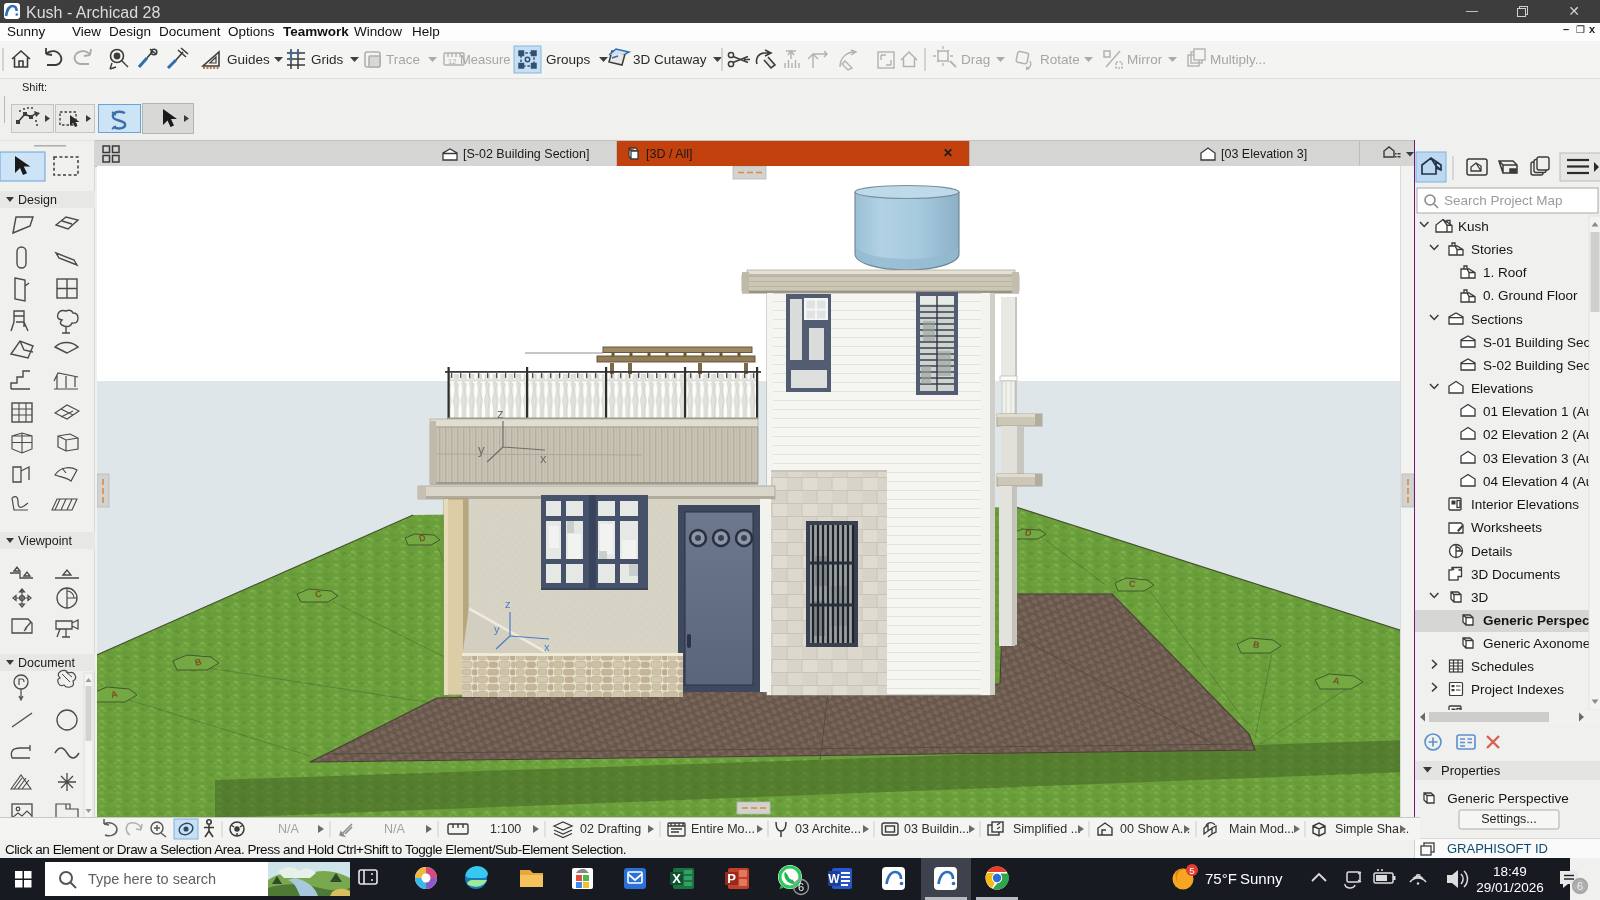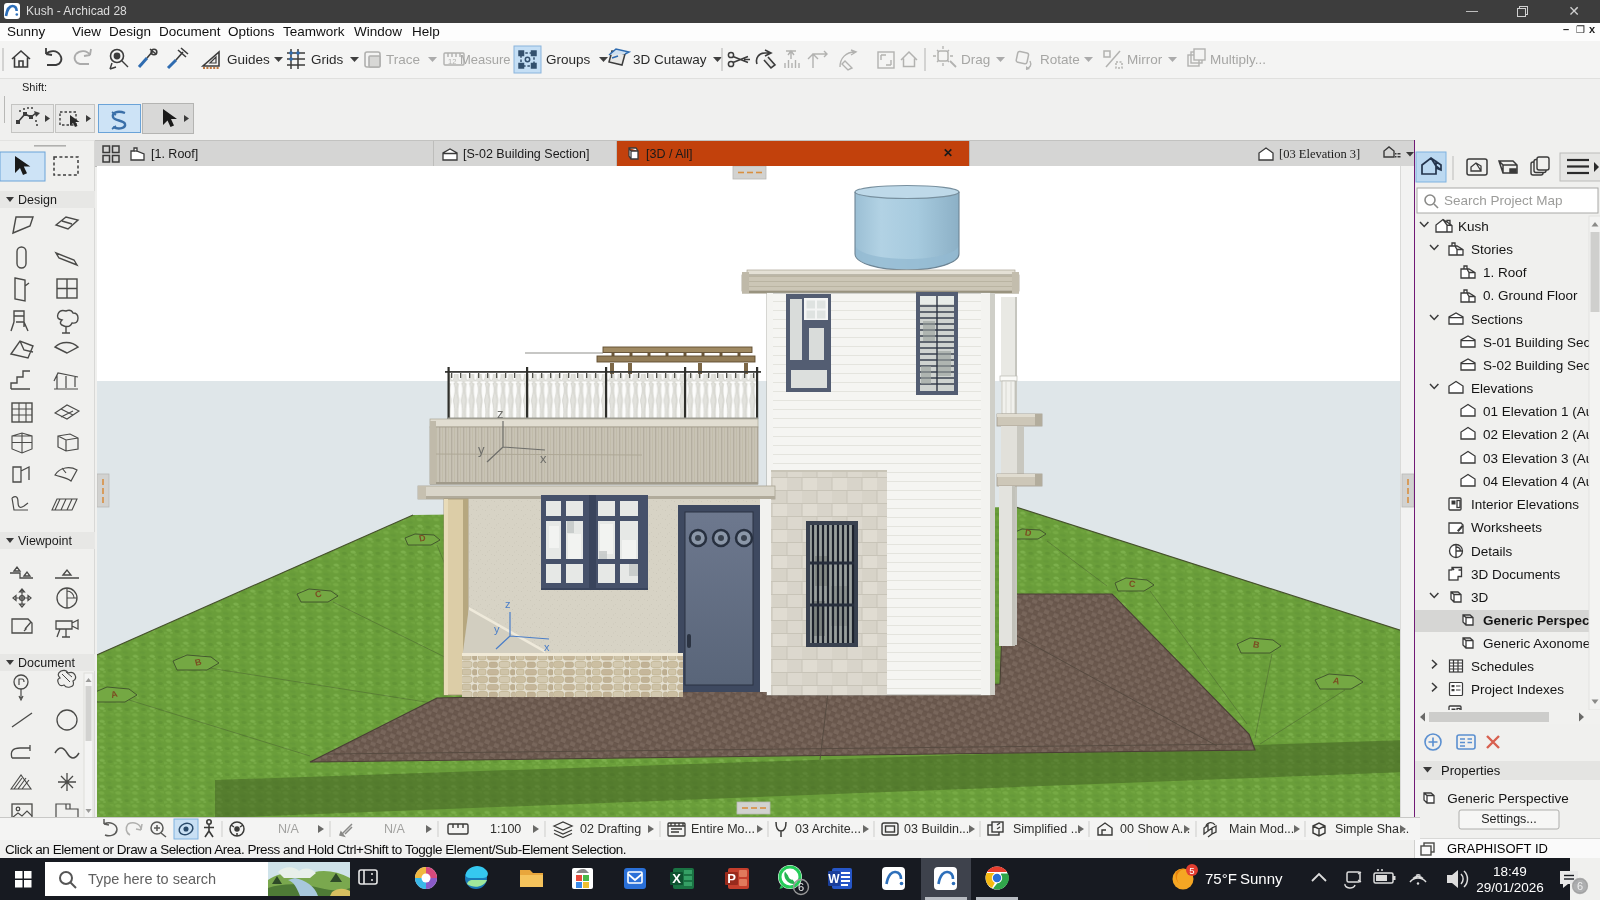--- a/index.html
+++ b/index.html
@@ -2,21 +2,21 @@
 <html><head>
 <meta charset="utf-8">
 <style>
 * { margin:0; padding:0; box-sizing:border-box; }
 html,body { width:1600px; height:900px; overflow:hidden; }
 body { font-family:"Liberation Sans", sans-serif; position:relative; background:#f0f0ee; }
 .abs { position:absolute; }
 
 #titlebar { left:0; top:0; width:1600px; height:23px; background:#3d3d3d; color:#d6d6d6; }
 #titlebar .logo { position:absolute; left:4px; top:3px; width:16px; height:16px; background:#fff; border-radius:3px; }
-#titlebar .ttext { position:absolute; left:26px; top:4px; font-size:12px; color:#dcdcdc; }
+#titlebar .ttext { position:absolute; left:26px; top:4px; font-size:16px; color:#dcdcdc; }
 .wbtn { position:absolute; top:0; width:34px; height:23px; color:#cfcfcf; font-size:12px; text-align:center; line-height:22px; }
 
 #menubar { left:0; top:23px; width:1600px; height:18px; background:#fdfdfd; font-size:13.5px; color:#111; }
 #menubar span { position:absolute; top:1px; }
 
 #toolbar { left:0; top:41px; width:1600px; height:38px; background:#f4f4f3; border-bottom:1px solid #e0e0de; }
 
 #mainrow { left:0; top:79px; width:1600px; height:61px; background:#f0f0ef; }
 #mainlbl { position:absolute; left:22px; top:2px; font-size:11px; color:#222; }
 .toolbtn { position:absolute; top:25px; height:29px; background:#e9e9e8; border:1px solid #c4c4c2; }
@@ -26,21 +26,21 @@
 .tab .ticon { position:absolute; left:7px; top:5px; }
 .tab .ttxt { position:absolute; left:29px; top:6px; white-space:nowrap; }
 .tab.active { background:#c2410c; border-right:1px solid #b5b5b3; }
 
 #toolbox { left:0; top:140px; width:95px; height:677px; background:#f0f0ee; border-right:1px solid #d8d8d6; border-top:1px solid #e3e3e1; }
 
 #viewport { left:97px; top:166px; width:1303px; height:651px; background:#fff; overflow:hidden; }
 #vscroll { left:1400px; top:166px; width:14px; height:651px; background:#f2f2f1; border-left:1px solid #dadad8; }
 
 #navigator { left:1414px; top:140px; width:186px; height:698px; background:#f0f0ee; border-left:1px solid #701a75; }
-#gsid { left:1414px; top:838px; width:186px; height:20px; background:#fafafa; border-top:1px solid #d8d8d6; border-left:1px solid #d0d0ce; font-size:13px; color:#000000; }
+#gsid { left:1414px; top:838px; width:186px; height:20px; background:#fafafa; border-top:1px solid #d8d8d6; border-left:1px solid #d0d0ce; font-size:13px; color:#0c4a6e; }
 
 #statusbar { left:0; top:817px; width:1420px; height:23px; background:#f4f4f3; border-top:1px solid #c8c8c6; font-size:12px; color:#333; }
 #hintbar { left:0; top:840px; width:1148px; height:18px; background:#f0f0ef; font-size:13.5px; color:#0c0c0c; letter-spacing:-0.45px; }
 
 #taskbar { left:0; top:858px; width:1570px; height:42px; background:#171a21; }
 </style>
 </head>
 <body>
 <div class="abs" id="titlebar">
   <div class="logo"><svg width="16" height="16" viewBox="0 0 16 16">
@@ -55,21 +55,21 @@
       </svg></div>
   <div class="wbtn" style="left:1557px; font-size:14px;">✕</div>
 </div>
 <div class="abs" id="menubar">
   <span style="left:7px;">Sunny</span>
     <span style="left:38px;margin-top:32px;">Edit</span>
     <span style="left:72px;">View</span>
     <span style="left:109px;">Design</span>
     <span style="left:159px;">Document</span>
     <span style="left:228px;">Options</span>
-    <span style="left:283px;">Teamwork</span>
+    <span style="left:283px;font-weight:bold;">Teamwork</span>
     <span style="left:354px;">Window</span>
     <span style="left:412px;">Help</span>
   <span style="left:1563px; top:0px; font-weight:bold; font-size:11px; color:#222;">–</span>
   <span style="left:1576px; top:1px; font-size:10px; color:#222;">❐</span>
   <span style="left:1589px; top:0px; font-weight:bold; font-size:11px; color:#222;">x</span>
 </div>
 <div class="abs" id="toolbar">
 <svg width="1600" height="38" viewBox="0 0 1600 38">
  <g fill="none" stroke="#3c3c3c" stroke-width="1.6">
   <line x1="3" y1="7" x2="3" y2="30" stroke="#c9c9c7" stroke-width="1.5"></line>
@@ -239,41 +239,34 @@
 </div>
 <div class="abs" id="tabbar">
   <svg width="26" height="26" viewBox="0 0 26 26" style="position:absolute; left:3px; top:0;">
       <g fill="none" stroke="#3a3a3a" stroke-width="1.5">
         <rect x="5" y="5" width="6.5" height="6.5"></rect>
         <rect x="14.5" y="5" width="6.5" height="6.5"></rect>
         <rect x="5" y="14.5" width="6.5" height="6.5"></rect>
         <rect x="14.5" y="14.5" width="6.5" height="6.5"></rect>
       </g>
     </svg>
-  <div class="tab" style="left:27px; width:312px;">
-    <svg class="ticon" width="18" height="16" viewBox="0 0 18 16">
-        <path d="M2 14 L2 5 L5 5 L5 2 L8 2 L8 5 L15 8 L15 14 Z" fill="#fff" stroke="#3a3a3a" stroke-width="1.3"></path>
-        <path d="M5 5 L8 5" stroke="#3a3a3a" stroke-width="1.3"></path>
-      </svg>
-    <span class="ttxt">[1. Roof]</span>
-  </div>
   <div class="tab" style="left:339px; width:183px;">
     <svg class="ticon" width="18" height="16" viewBox="0 0 18 16">
         <path d="M2 14 L2 7 L9 3 L16 7 L16 14 Z M2 7.5 L16 7.5" fill="#fff" stroke="#3a3a3a" stroke-width="1.3"></path>
       </svg>
     <span class="ttxt">[S-02 Building Section]</span>
   </div>
   <div class="tab active" style="left:522px; width:353px;">
     <svg class="ticon" width="18" height="16" viewBox="0 0 18 16">
         <path d="M5 2 L12 2 L14 5 L14 13 L7 13 L5 10 Z M5 2 L7 5 L14 5 M7 5 L7 13" fill="#fff" stroke="#3a3a3a" stroke-width="1.3"></path>
       </svg>
     <span class="ttxt">[3D / All]</span>
     <span style="position:absolute; left:326px; top:5px; font-size:12px; font-weight:bold; color:#1a1a1a;">✕</span>
   </div>
-  <div class="tab" style="left:1155px; width:168px;font-family:Liberation Serif, serif;">
+  <div class="tab" style="left:1097px; width:168px;">
     <svg class="ticon" width="18" height="16" viewBox="0 0 18 16">
         <path d="M2 14 L2 7 L9 2 L16 7 L16 14 Z" fill="#fff" stroke="#3a3a3a" stroke-width="1.3"></path>
       </svg>
     <span class="ttxt">[03 Elevation 3]</span>
   </div>
   <div style="position:absolute; left:0; top:25px; width:522px; height:1px; background:#bdbdbb;"></div>
     <div style="position:absolute; left:875px; top:25px; width:444px; height:1px; background:#bdbdbb;"></div>
     <svg width="40" height="26" viewBox="0 0 40 26" style="position:absolute; left:1283px; top:0;">
       <path d="M6 16 L6 10 L11 6 L16 10 L16 16 Z" fill="none" stroke="#3a3a3a" stroke-width="1.4"></path>
       <g fill="#3a3a3a" font-size="5">

